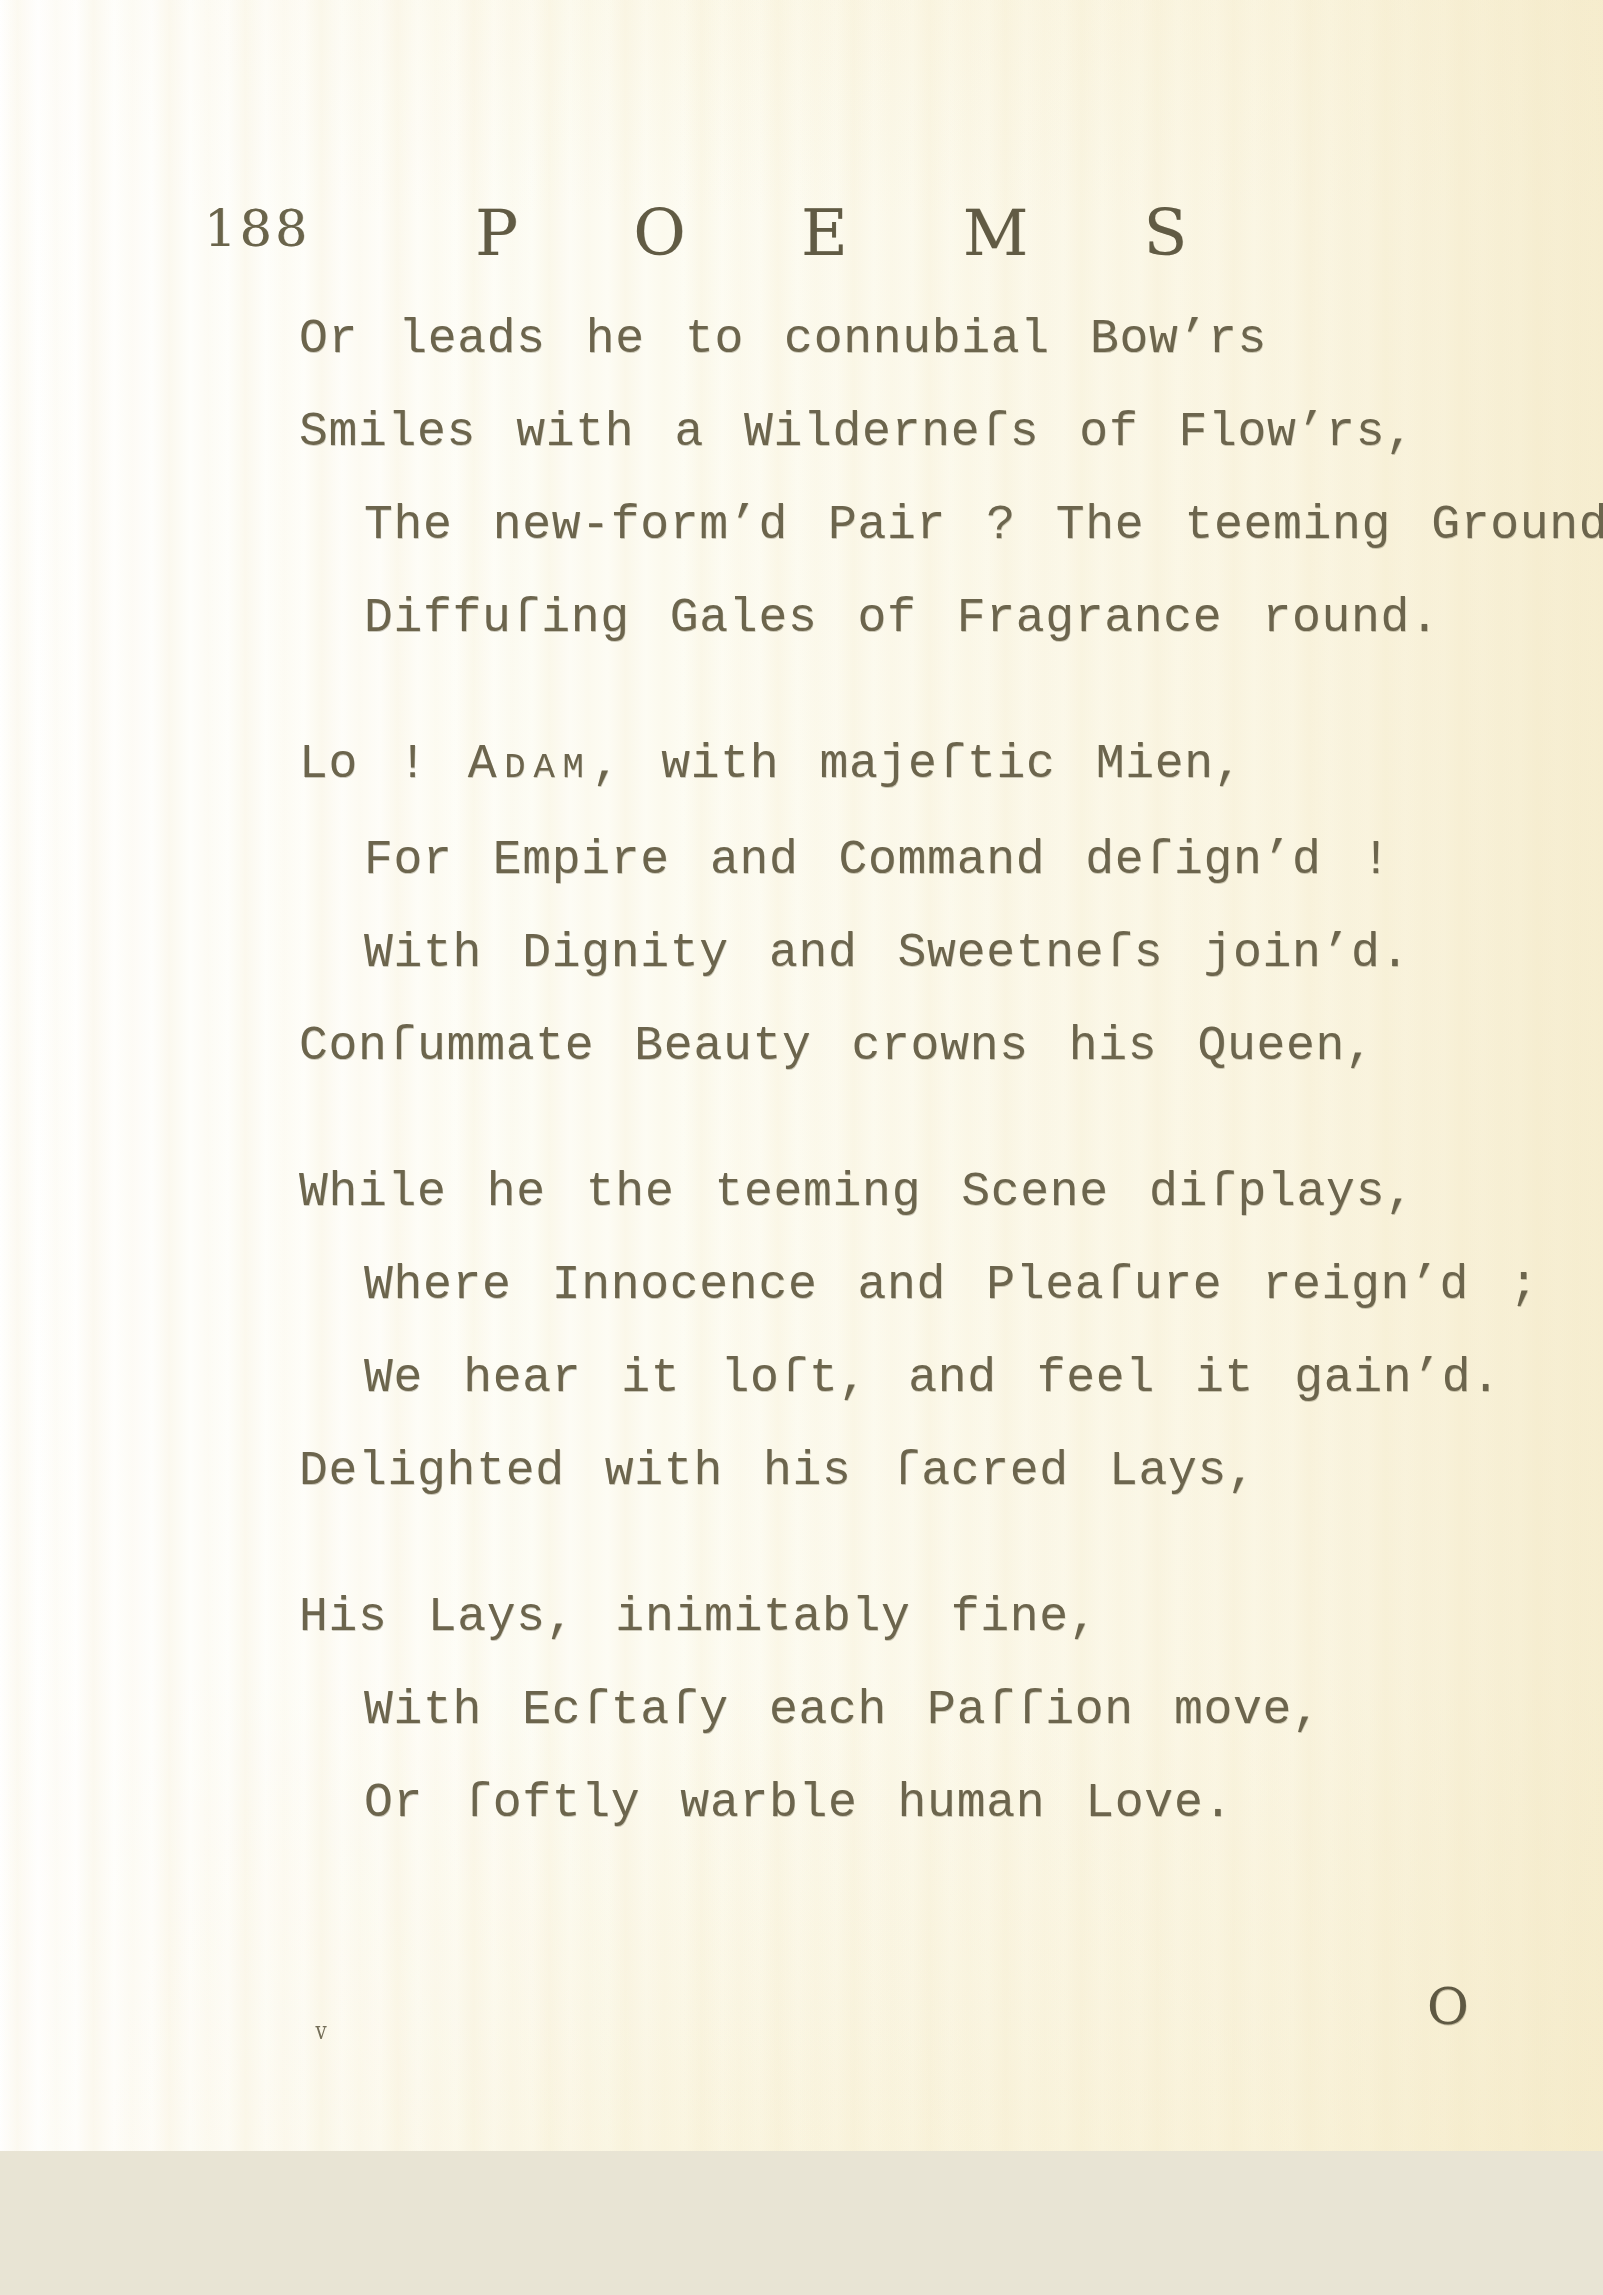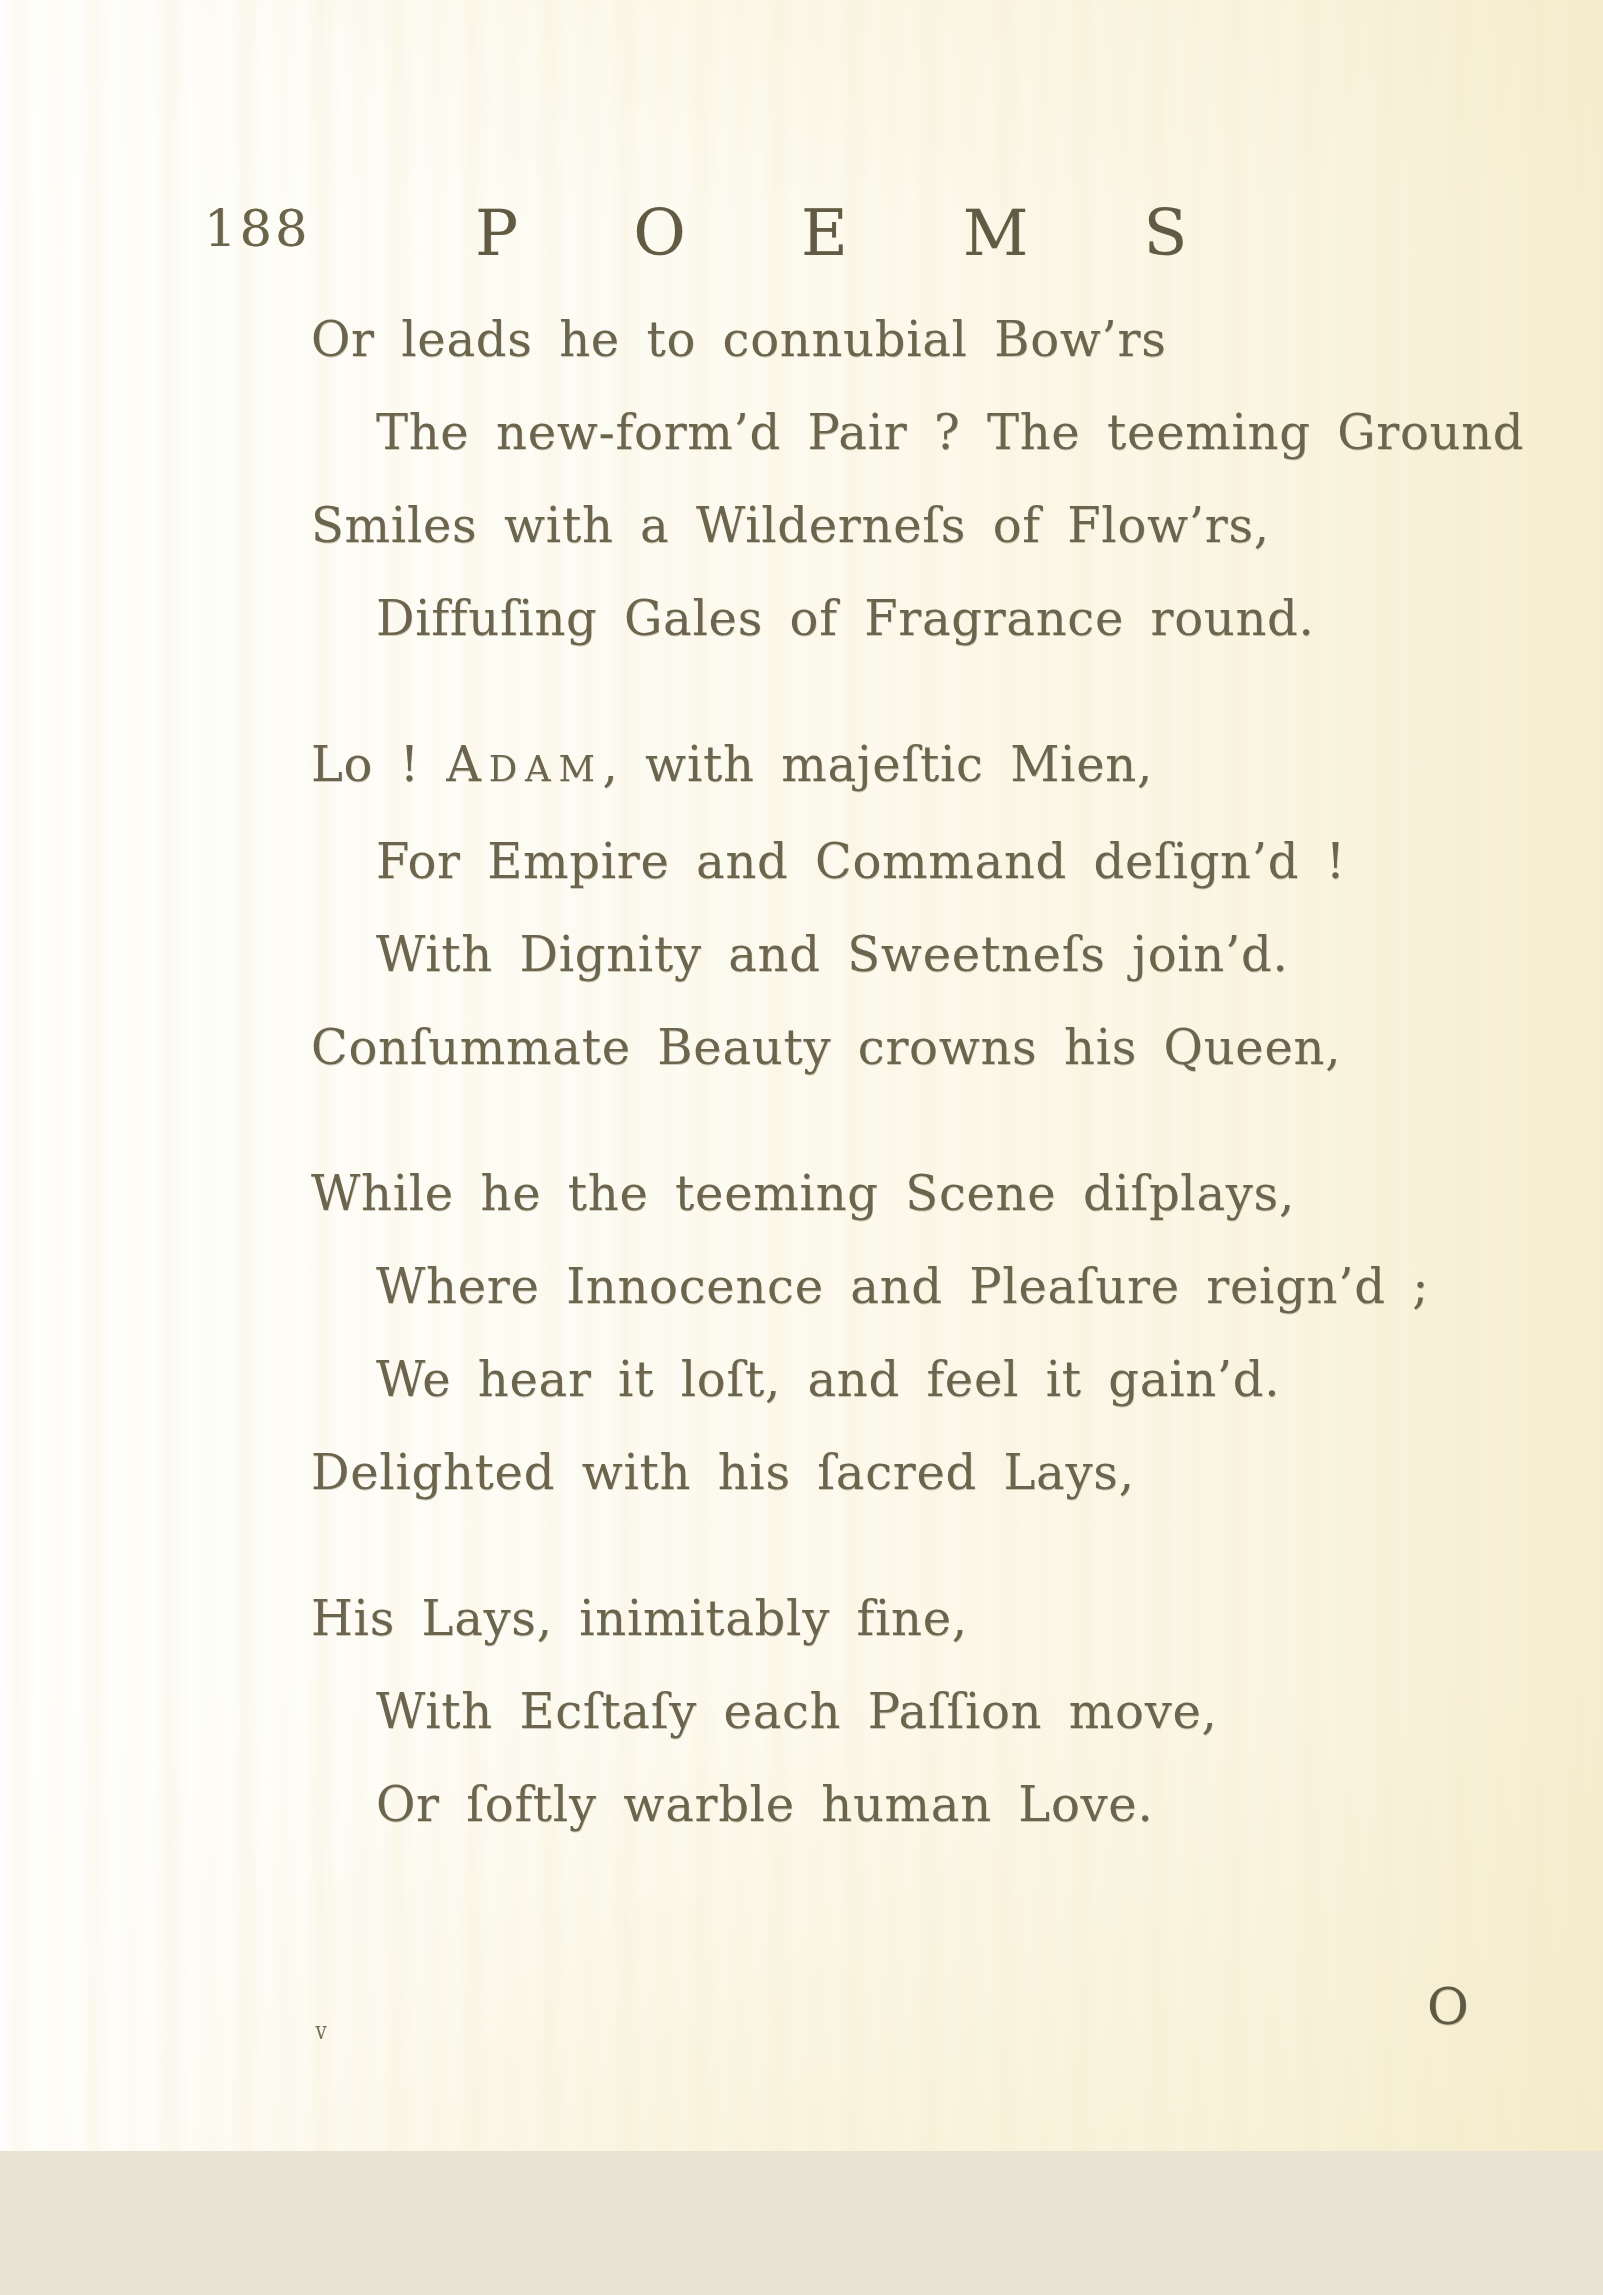--- a/index.html
+++ b/index.html
@@ -63,21 +63,21 @@
     position: absolute;
     left: 299px;
     top: 293px;
     width: 1179px;
     font-size: 48px;
     line-height: 93px;
     letter-spacing: 0.015em;
     word-spacing: 0.22em;
     text-shadow: 0.5px 0.5px 0.6px rgba(96,89,63,0.30);
   }
-  .stanza { margin: 0 0 53px 12px; }
+  .stanza { margin: 0 0 53px 0; font-family: Liberation Mono, monospace; }
   .line { white-space: nowrap; }
   .line.indent { padding-left: 65px; }
   .sc-initial { font-size: 1em; letter-spacing: 0.16em; }
   .sc-rest { font-size: 0.74em; letter-spacing: 0.22em; }
   .catchword {
     position: absolute;
     left: 1427px;
     top: 1977px;
     font-size: 51px;
     color: #5f5943;
@@ -108,22 +108,22 @@
 
   <div class="running-header">
     <div class="page-number">188</div>
     <div class="header-title">POEMS</div>
   </div>
 
   <div class="poem">
 
     <div class="stanza">
       <div class="line">Or leads he to connubial Bow’rs</div>
+      <div class="line">Smiles with a Wilderneſs of Flow’rs,</div>
       <div class="line indent">The new-form’d Pair ? The teeming Ground</div>
-      <div class="line">Smiles with a Wilderneſs of Flow’rs,</div>
       <div class="line indent">Diffuſing Gales of Fragrance round.</div>
     </div>
 
     <div class="stanza">
       <div class="line"><span>Lo ! </span><span class="sc-initial">A</span><span class="sc-rest">DAM</span><span>, with majeſtic Mien,</span></div>
       <div class="line indent">For Empire and Command deſign’d !</div>
       <div class="line indent">With Dignity and Sweetneſs join’d.</div>
       <div class="line">Conſummate Beauty crowns his Queen,</div>
     </div>
 

